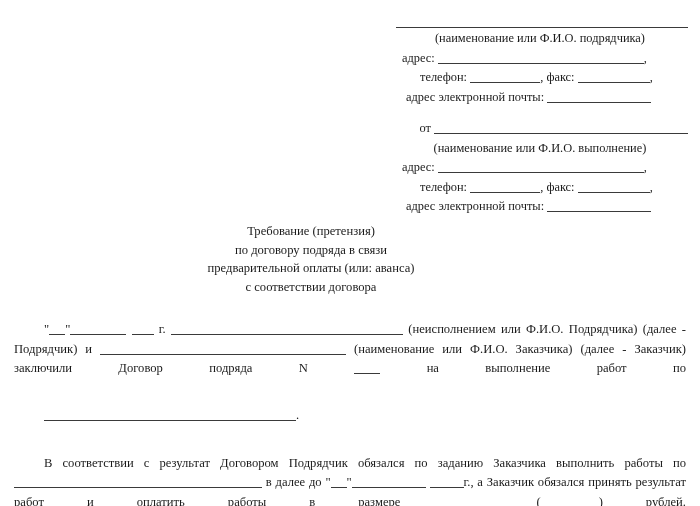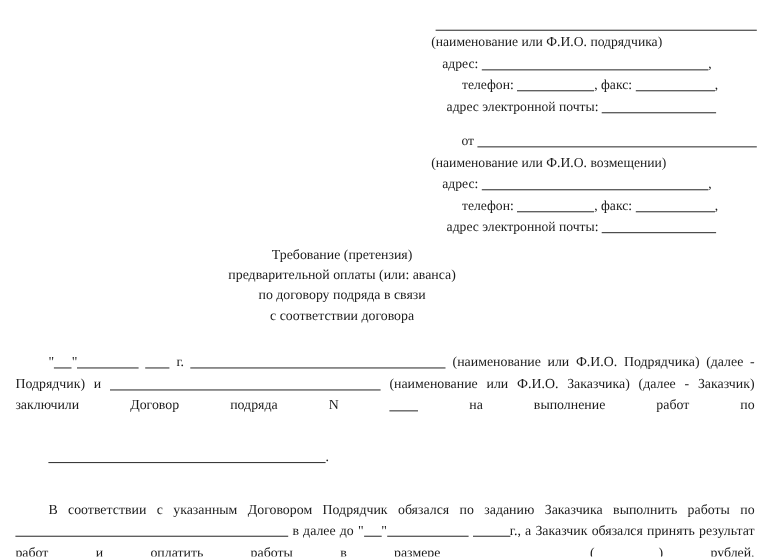--- a/index.html
+++ b/index.html
@@ -33,21 +33,21 @@
     left: 392px;
     width: 296px;
     font-size: 12.4px;
     line-height: 19.5px;
   }
   .hdr-line {
     display: block;
     white-space: nowrap;
     text-align: right;
   }
-  .hdr-line.center { text-align: left; }
+  .hdr-line.center { text-align: center; }
   .hdr-line.left   { text-align: left; font-family: Liberation Serif, serif; }
 
   
   .rule-top {
     display: block;
     height: 0;
     border-bottom: 1.1px solid #3a3a3a;
     margin: 0 0 1px 4px;
   }
 
@@ -156,21 +156,21 @@
       </span>
     </div>
 
     <div class="gap"></div>
 
     <div>
       <span class="from-row">
         <span class="lbl">от</span>
         <span class="blank b-from"></span>
       </span>
-      <span class="hdr-line center">(наименование или Ф.И.О. возмещении)</span>
+      <span class="hdr-line center">(наименование или Ф.И.О. выполнение)</span>
 
       <span class="hdr-line left" style="padding-left:10px;">
         <span class="lbl">адрес:</span>
         <span class="blank b-addr"></span><span>,</span>
       </span>
 
       <span class="hdr-line left" style="padding-left:28px;">
         <span class="lbl">телефон:</span>
         <span class="blank b-phone"></span><span>,</span>
         <span class="lbl">факс:</span>
@@ -179,47 +179,47 @@
 
       <span class="hdr-line left" style="padding-left:14px;">
         <span class="lbl">адрес электронной почты:</span>
         <span class="blank b-email"></span>
       </span>
     </div>
   </div>
 
   <div class="title-block">
     <span>Требование (претензия)</span>
+    <span>по договору подряда в связи</span>
     <span>предварительной оплаты (или: аванса)</span>
-    <span>по договору подряда в связи</span>
     <span>с соответствии договора</span>
   </div>
 
   <div class="body-block">
 
     <p class="para">
       <span class="nowrap"><span>"</span><span class="blank b-q1"></span><span>"</span><span class="blank b-q2"></span>
         <span class="blank b-q3"></span>
         <span>г.</span></span>
       <span class="blank b-name1"></span>
-      <span>(наименование или Ф.И.О.</span>
+      <span>(неисполнением или Ф.И.О.</span>
       <span>Подрядчика) (далее - Подрядчик) и</span>
       <span class="blank b-name2"></span>
       <span>(наименование или</span>
       <span>Ф.И.О. Заказчика) (далее - Заказчик) заключили Договор подряда N</span>
       <span class="blank b-num"></span>
       <span>на выполнение работ по</span>
     </p>
 
     <p class="para noindent">
       <span class="blank b-tail"></span><span>.</span>
     </p>
 
     <p class="para">
-      <span>В соответствии с указанным Договором Подрядчик обязался по заданию Заказчика выполнить работы по</span>
+      <span>В соответствии с результат Договором Подрядчик обязался по заданию Заказчика выполнить работы по</span>
       <span class="blank b-work"></span>
       <span>в далее до</span>
       <span class="nowrap"><span>"</span><span class="blank b-dd"></span><span>"</span><span class="blank b-mm"></span>
         <span class="blank b-yy"></span></span><span>г., а Заказчик обязался принять результат работ и оплатить работы в размере</span>
       <span class="blank b-sum"></span>
       <span class="nowrap"><span>(</span><span class="blank b-sumw"></span><span>)</span></span>
       <span>рублей.</span>
     </p>
 
   </div>

